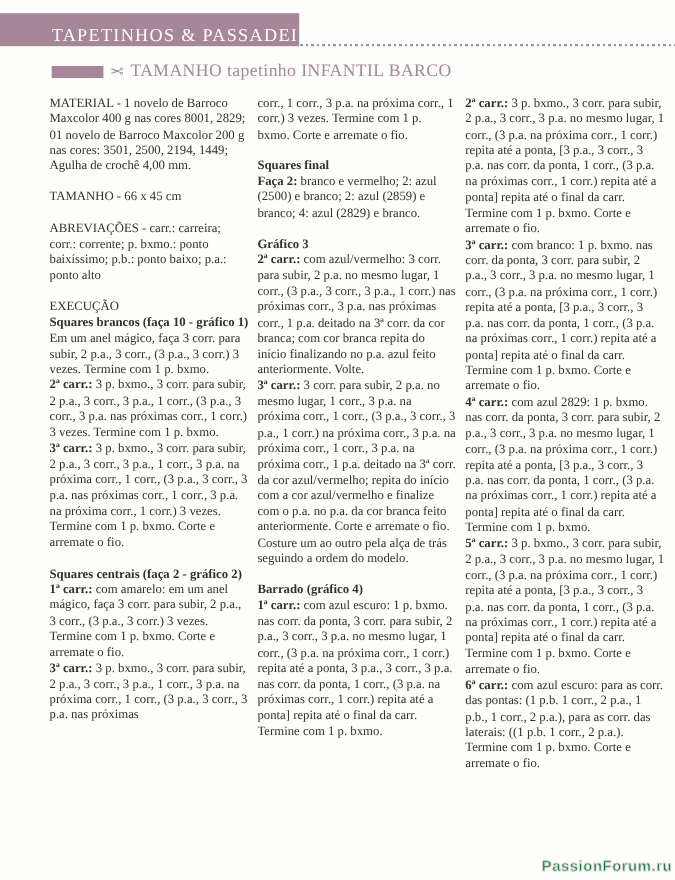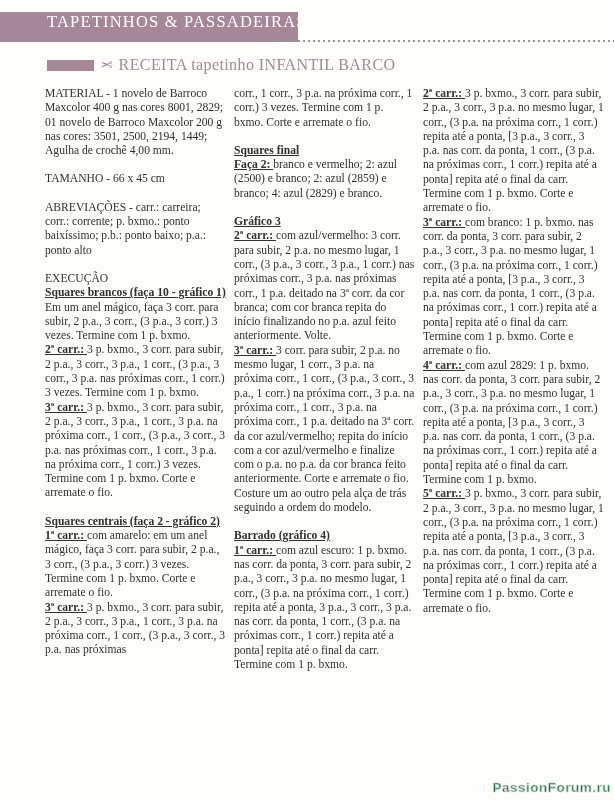--- a/index.html
+++ b/index.html
@@ -3,23 +3,23 @@
 <meta charset="utf-8">
 <style>
   html,body{margin:0;padding:0;}
   body{
     width:614px;height:800px;position:relative;overflow:hidden;
     background:#fdfdfc;
     font-family:"Liberation Serif", serif;
     color:var(--text,#33302e);
   }
   .header-bar{
-    position:absolute;left:0;top:12px;width:298px;height:30px;
+    position:absolute;left:0;top:12px;width:272px;height:30px;
     background:var(--mauve,#a58797);
-    display:flex;align-items:flex-start;
+    display:flex;align-items:flex-end;
   }
   .header-bar .title{
     padding-left:47px;color:#fff;font-size:16.5px;letter-spacing:1.2px;
     white-space:nowrap;
   }
   .dotted-rule{
     position:absolute;top:40px;left:273px;right:0;height:2px;
     background:repeating-linear-gradient(to right, var(--dots,#969696) 0 2px, transparent 2px 5px);
   }
   .recipe-row{
@@ -36,41 +36,41 @@
     color:var(--mauve,#a58797);font-size:16px;letter-spacing:.4px;white-space:nowrap;
   }
   .columns{
     position:absolute;top:87px;left:45px;right:6px;
     display:flex;gap:8px;align-items:flex-start;
   }
   .col{width:181px;flex:0 0 181px;}
   .col p{margin:0;font-size:11.6px;line-height:14.3px;}
   .col .heading{font-weight:bold;}
   .col .spacer{height:14px;}
-  .b{font-weight:bold;text-decoration:underline;}
+  .b{font-weight:bold;}
   .watermark{
     position:absolute;right:3px;bottom:5px;
     font-family:"Liberation Sans", sans-serif;font-weight:bold;
     font-size:13.5px;letter-spacing:.5px;
     color:#15803d;-webkit-text-stroke:0.7px #d7d7d7;
     text-shadow:0 0 1px #dedede;
   }
 </style>
 </head>
 <body>
 
 <div class="header-bar">
   <span class="title">TAPETINHOS &amp; PASSADEIRAS</span>
 </div>
 <div class="dotted-rule"></div>
 
 <div class="recipe-row">
   <span class="recipe-rect"></span>
   <span class="scissors">✂</span>
-  <span class="recipe-title">RECEITA tapetinho INFANTIL BARCO</span>
+  <span class="recipe-title">TAMANHO tapetinho INFANTIL BARCO</span>
 </div>
 
 <div class="columns">
   <div class="col">
       <p class="para"><span>MATERIAL - 1 novelo de Barroco Maxcolor 400 g nas cores 8001, 2829; 01 novelo de Barroco Maxcolor 200 g nas cores: 3501, 2500, 2194, 1449; Agulha de crochê 4,00 mm.</span></p>
       <div class="spacer"></div>
       <p class="para"><span>TAMANHO - 66 x 45 cm</span></p>
       <div class="spacer"></div>
       <p class="para"><span>ABREVIAÇÕES - carr.: carreira; corr.: corrente; p. bxmo.: ponto baixíssimo; p.b.: ponto baixo; p.a.: ponto alto</span></p>
       <div class="spacer"></div>
@@ -95,16 +95,17 @@
       <p class="para"><span class="b">3ª carr.: </span><span>3 corr. para subir, 2 p.a. no mesmo lugar, 1 corr., 3 p.a. na próxima corr., 1 corr., (3 p.a., 3 corr., 3 p.a., 1 corr.) na próxima corr., 3 p.a. na próxima corr., 1 corr., 3 p.a. na próxima corr., 1 p.a. deitado na 3ª corr. da cor azul/vermelho; repita do início com a cor azul/vermelho e finalize com o p.a. no p.a. da cor branca feito anteriormente. Corte e arremate o fio. Costure um ao outro pela alça de trás seguindo a ordem do modelo.</span></p>
       <div class="spacer"></div>
       <p class="heading"><span class="b">Barrado (gráfico 4)</span></p>
       <p class="para"><span class="b">1ª carr.: </span><span>com azul escuro: 1 p. bxmo. nas corr. da ponta, 3 corr. para subir, 2 p.a., 3 corr., 3 p.a. no mesmo lugar, 1 corr., (3 p.a. na próxima corr., 1 corr.) repita até a ponta, 3 p.a., 3 corr., 3 p.a. nas corr. da ponta, 1 corr., (3 p.a. na próximas corr., 1 corr.) repita até a ponta] repita até o final da carr. Termine com 1 p. bxmo.</span></p>
     </div>
   <div class="col">
       <p class="para"><span class="b">2ª carr.: </span><span>3 p. bxmo., 3 corr. para subir, 2 p.a., 3 corr., 3 p.a. no mesmo lugar, 1 corr., (3 p.a. na próxima corr., 1 corr.) repita até a ponta, [3 p.a., 3 corr., 3 p.a. nas corr. da ponta, 1 corr., (3 p.a. na próximas corr., 1 corr.) repita até a ponta] repita até o final da carr. Termine com 1 p. bxmo. Corte e arremate o fio.</span></p>
       <p class="para"><span class="b">3ª carr.: </span><span>com branco: 1 p. bxmo. nas corr. da ponta, 3 corr. para subir, 2 p.a., 3 corr., 3 p.a. no mesmo lugar, 1 corr., (3 p.a. na próxima corr., 1 corr.) repita até a ponta, [3 p.a., 3 corr., 3 p.a. nas corr. da ponta, 1 corr., (3 p.a. na próximas corr., 1 corr.) repita até a ponta] repita até o final da carr. Termine com 1 p. bxmo. Corte e arremate o fio.</span></p>
       <p class="para"><span class="b">4ª carr.: </span><span>com azul 2829: 1 p. bxmo. nas corr. da ponta, 3 corr. para subir, 2 p.a., 3 corr., 3 p.a. no mesmo lugar, 1 corr., (3 p.a. na próxima corr., 1 corr.) repita até a ponta, [3 p.a., 3 corr., 3 p.a. nas corr. da ponta, 1 corr., (3 p.a. na próximas corr., 1 corr.) repita até a ponta] repita até o final da carr. Termine com 1 p. bxmo.</span></p>
       <p class="para"><span class="b">5ª carr.: </span><span>3 p. bxmo., 3 corr. para subir, 2 p.a., 3 corr., 3 p.a. no mesmo lugar, 1 corr., (3 p.a. na próxima corr., 1 corr.) repita até a ponta, [3 p.a., 3 corr., 3 p.a. nas corr. da ponta, 1 corr., (3 p.a. na próximas corr., 1 corr.) repita até a ponta] repita até o final da carr. Termine com 1 p. bxmo. Corte e arremate o fio.</span></p>
+      <p class="para"><span class="b">6ª carr.: </span><span>com azul escuro: para as corr. das pontas: (1 p.b. 1 corr., 2 p.a., 1 p.b., 1 corr., 2 p.a.), para as corr. das laterais: ((1 p.b. 1 corr., 2 p.a.). Termine com 1 p. bxmo. Corte e arremate o fio.</span></p>
     </div>
 </div>
 
 <div class="watermark">PassionForum.ru</div>
 
 </body></html>

